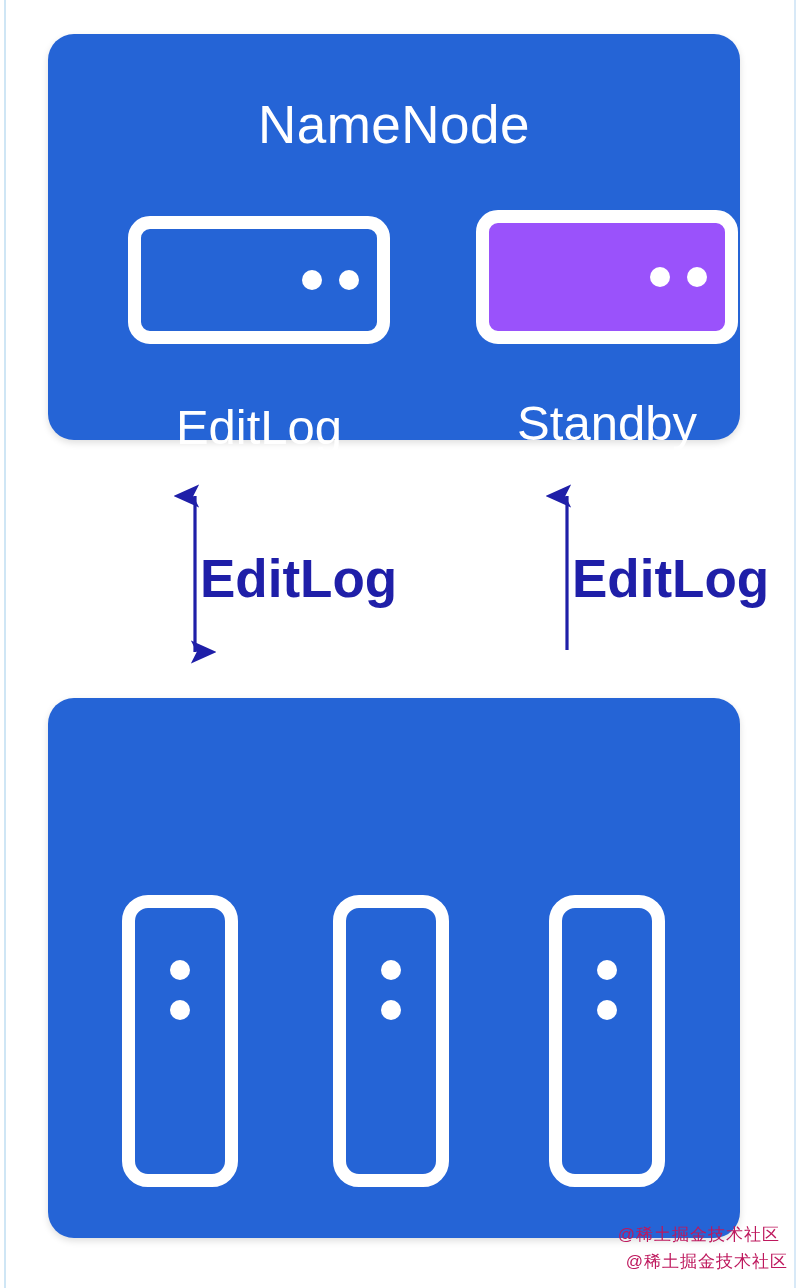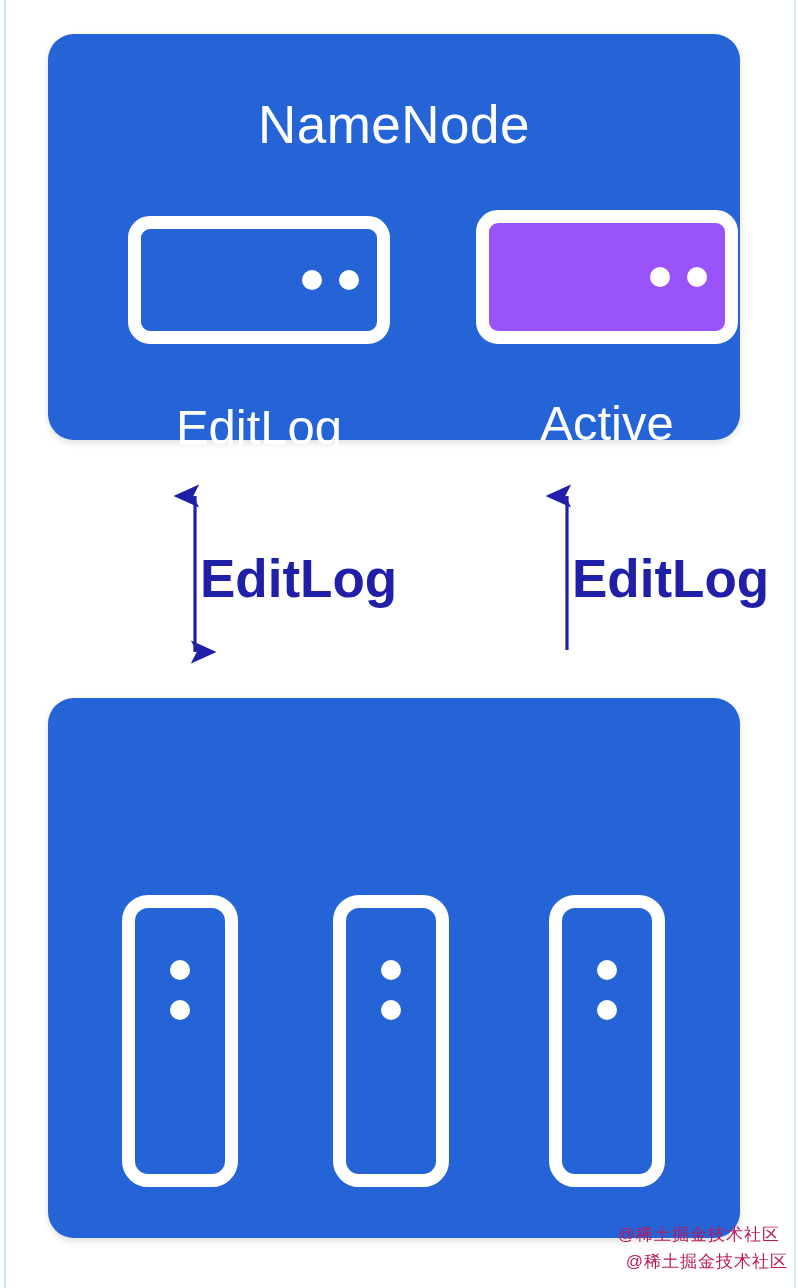--- a/index.html
+++ b/index.html
@@ -212,21 +212,21 @@
       </div>
     </div>
     <div class="node-label" id="nn-active-label">EditLog</div>
 
     <div class="server-h" id="nn-standby-icon" style="background: rgb(154, 82, 251);">
       <div class="dots">
         <span class="dot"></span>
         <span class="dot"></span>
       </div>
     </div>
-    <div class="node-label" id="nn-standby-label">Active</div>
+    <div class="node-label" id="nn-standby-label">Standby</div>
   </div>
 
   <svg class="connector" id="editlog-left-connector" viewBox="0 0 100 210" width="100" height="210">
     <defs>
       <marker id="arrow-up-left" viewBox="0 0 12 12" refX="6" refY="10" markerWidth="8" markerHeight="8" orient="auto-start-reverse">
         <path d="M 6 0 L 11.5 12 L 6 9.2 L 0.5 12 Z" fill="#1f1fa8"></path>
       </marker>
       <marker id="arrow-down-left" viewBox="0 0 12 12" refX="6" refY="10" markerWidth="8" markerHeight="8" orient="auto">
         <path d="M 6 0 L 11.5 12 L 6 9.2 L 0.5 12 Z" fill="#1f1fa8"></path>
       </marker>

